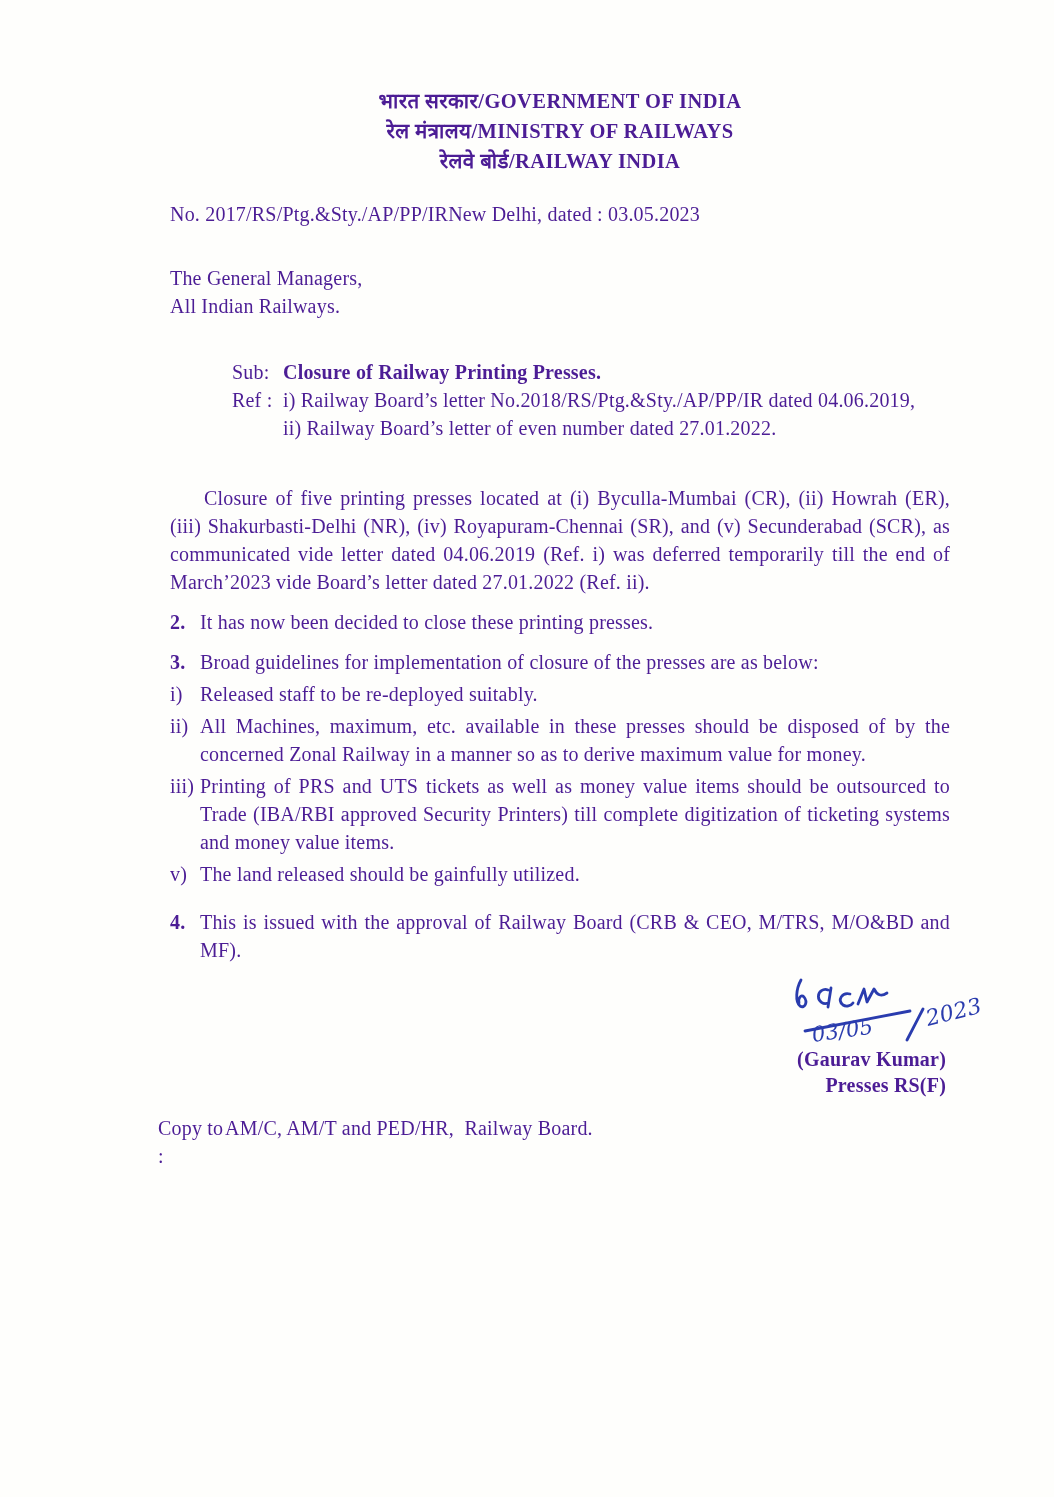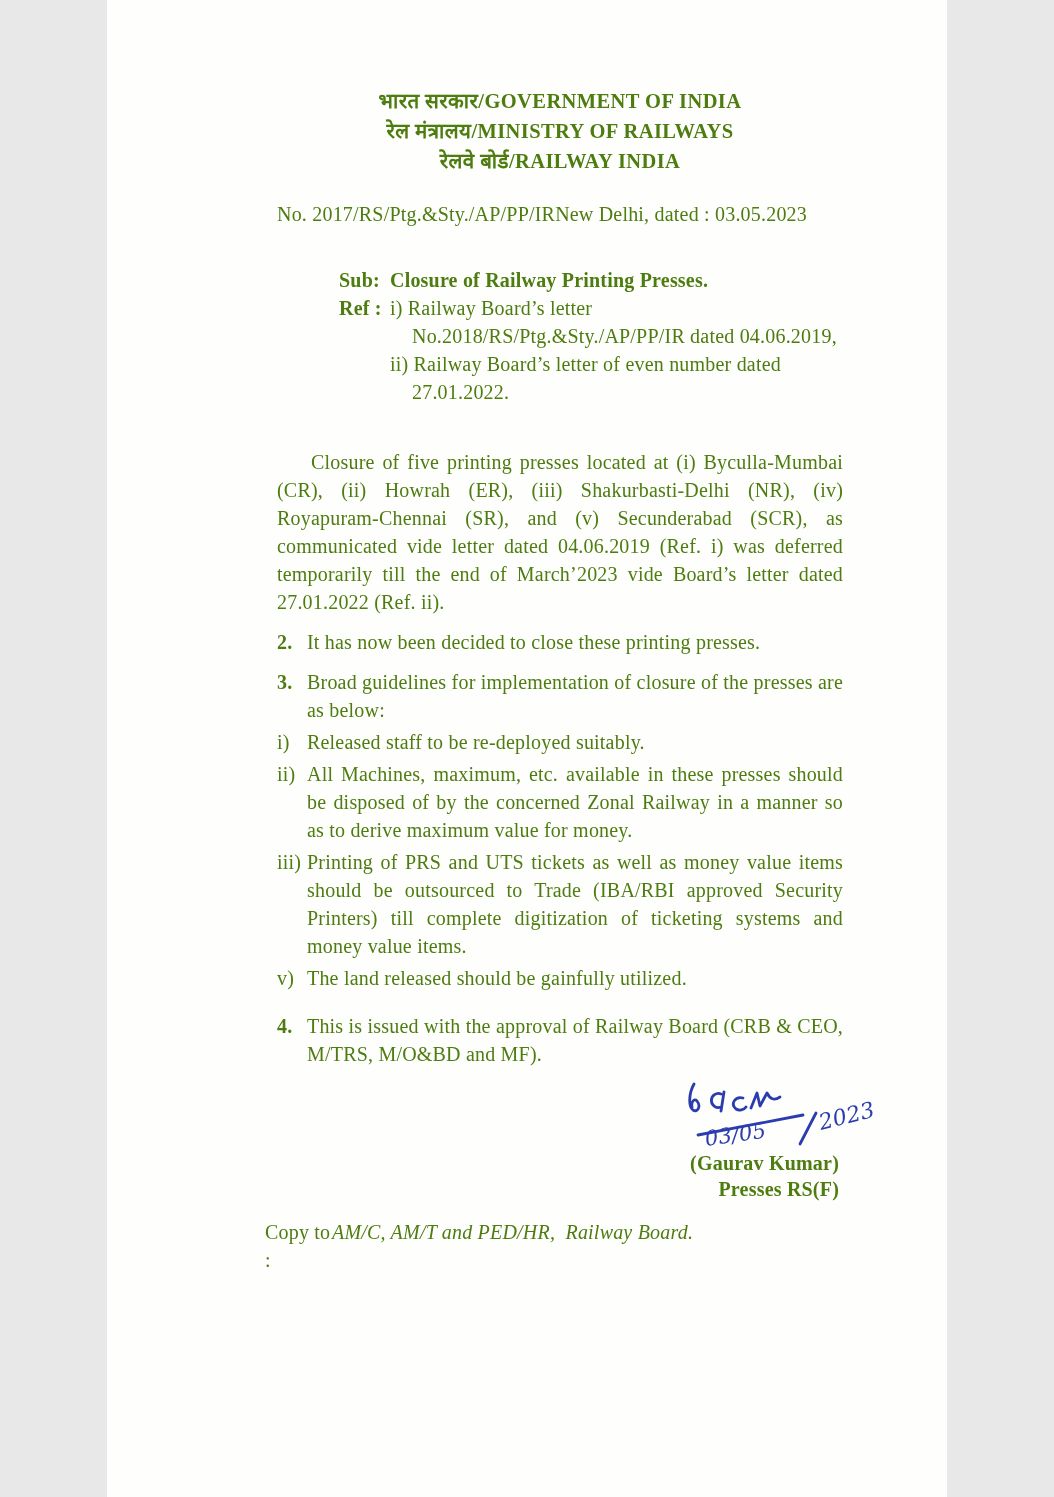--- a/index.html
+++ b/index.html
@@ -1,78 +1,80 @@
 <!DOCTYPE html>
 <html><head>
 <meta charset="utf-8">
 <style>
   html,body{margin:0;padding:0;background:#e8e8e8;}
   .page{
     position:relative;
-    width:840px;height:1497px;
+    width:1054px;height:1497px;
     margin:0 auto;
     background:#fefefc;
     box-sizing:border-box;
     padding:86px 104px 0 170px;
-    color:#4d7c0f;
+    color:#4c1d95;
     font-family:"Liberation Serif","DejaVu Serif",serif;
     font-size:20px;line-height:28px;
     letter-spacing:0.2px;
     overflow:hidden;
   }
   
   .doc-header{text-align:center;font-weight:bold;font-size:20.5px;line-height:30px;letter-spacing:0.4px;}
   
   .num-row{display:flex;justify-content:flex-start;margin-top:24px;}
   
   .addressee{margin-top:36px;}
   
   .subref{margin-left:62px;margin-top:38px;}
   .srow{display:flex;}
-  .lbl{width:51px;flex-shrink:0;font-weight:bold;}
+  .lbl{width:51px;flex-shrink:0;font-weight:normal;}
   .sub-text{font-weight:bold;}
   .ref-items{flex:1;}
   .ref-item{padding-left:22px;text-indent:-22px;}
   
   .para1{margin:42px 0 0 0;text-align:justify;text-indent:34px;}
   .item{display:flex;margin-top:4px;}
   .item .marker{width:30px;flex-shrink:0;}
   .item .marker.bold{font-weight:bold;}
   .item .itext{flex:1;text-align:justify;}
   .gap-md{margin-top:12px;}
   .gap-lg{margin-top:20px;}
   
   .sig-block{width:290px;margin:12px -40px 0 auto;text-align:right;}
   .sig-svg{display:block;width:290px;height:70px;}
   .sig-name,.sig-title{font-weight:bold;line-height:26px;padding-right:44px;}
   .hand{font-style:italic;font-family:"DejaVu Serif",serif;}
   
   .copy-block{margin:16px 0 8px -12px;}
   .copy-row{display:flex;}
   .copy-lbl{width:67px;flex-shrink:0;}
-  .pre{white-space:pre-wrap;font-style:italic;}
+  .pre{white-space:pre-wrap;}
   .copy-line2{padding-left:82px;}
 </style>
 </head>
 <body>
 
 <div class="page">
 
   <header class="doc-header">
     <div>भारत सरकार/GOVERNMENT OF INDIA</div>
     <div>रेल मंत्रालय/MINISTRY OF RAILWAYS</div>
     <div>रेलवे बोर्ड/RAILWAY INDIA</div>
   </header>
 
   <div class="num-row">
     <span>No. 2017/RS/Ptg.&amp;Sty./AP/PP/IR</span>
     <span>New Delhi, dated : 03.05.2023</span>
   </div>
 
   <div class="addressee">
+    <div>The General Managers,</div>
+    <div>All Indian Railways.</div>
   </div>
 
   <div class="subref">
     <div class="srow">
       <span class="lbl">Sub:</span>
       <span class="sub-text">Closure of Railway Printing Presses.</span>
     </div>
     <div class="srow">
       <span class="lbl">Ref :</span>
       <div class="ref-items">

